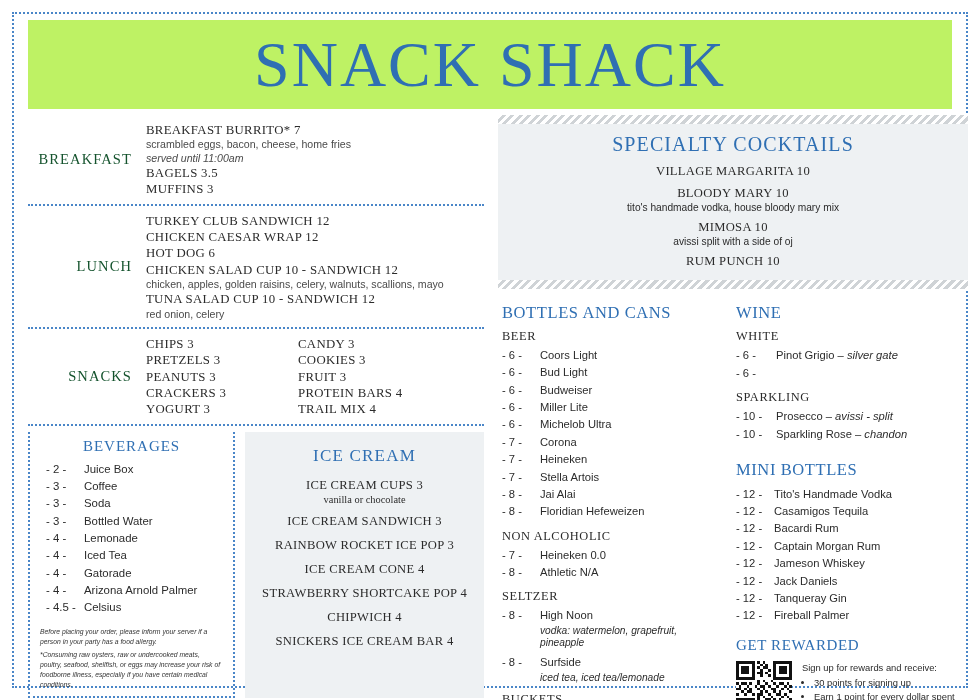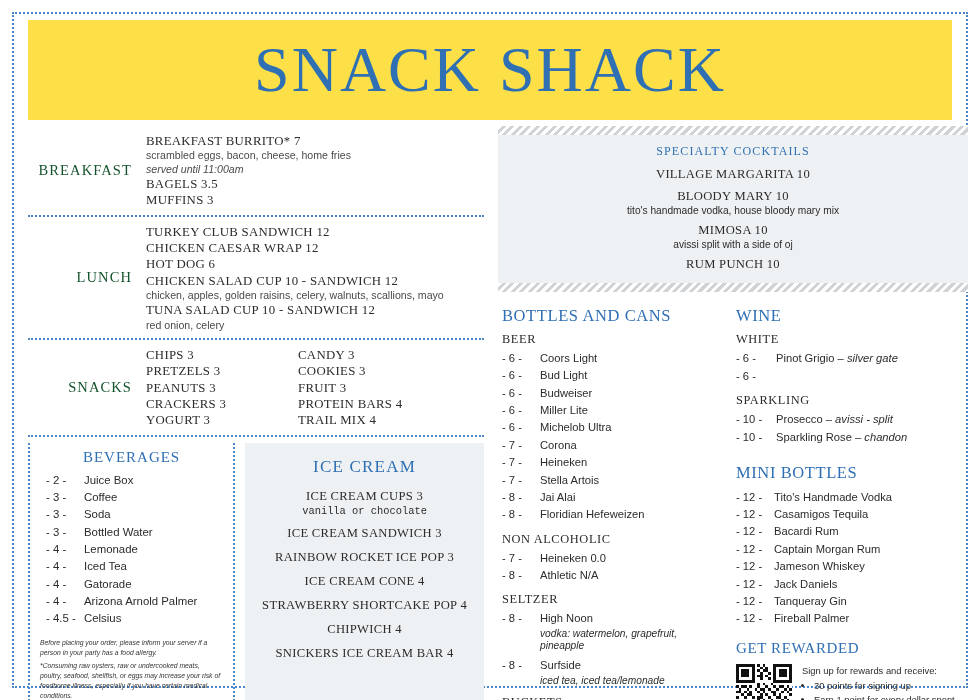--- a/index.html
+++ b/index.html
@@ -23,22 +23,22 @@
     pointer-events:none;
   }
   .inner {
     position:relative;
     width:956px; height:676px;
     padding:6px 10px 8px 10px;
   }
 
   
   .title-band {
-    background:#fde047;
-    height:100px;
+    background:#bef264;
+    height:89px;
     display:flex; align-items:center; justify-content:center;
     margin:2px 6px 6px 6px;
   }
   .title {
     font-family:"Liberation Serif", serif;
     font-size:64px;
     letter-spacing:2px;
     color:#2f6fb3;
     font-weight:normal;
   }
@@ -128,37 +128,37 @@
     letter-spacing:1.2px;
     margin-bottom:12px;
   }
   .ic-item {
     font-size:12.6px;
     letter-spacing:.3px;
     margin-top:9px;
   }
   .ic-sub {
     font-size:10.4px;
-    font-family:Liberation Mono, monospace;
+    font-family:Liberation Serif, serif;
     margin-top:1px;
   }
 
   
   .hatch {
     background:repeating-linear-gradient(135deg,#ffffff 0 3px,#cfd3d6 3px 6px);
     height:9px;
   }
   .cocktails {
     background:#eef1f3;
     text-align:center;
     padding:9px 10px 11px 10px;
   }
   .ck-head {
     color:#2f6fb3;
-    font-size:12px;
+    font-size:20px;
     letter-spacing:1.1px;
     margin-bottom:8px;
   }
   .ck-item { font-size:12.6px; letter-spacing:.3px; margin-top:7px; }
   .ck-sub { font-size:10.2px; font-family:"Liberation Sans", sans-serif; margin-top:1px; }
 
   .drinks { display:flex; margin-top:14px; }
   .drinks-left { width:224px; padding-left:4px; }
   .drinks-right { width:246px; padding-left:14px; }
 

